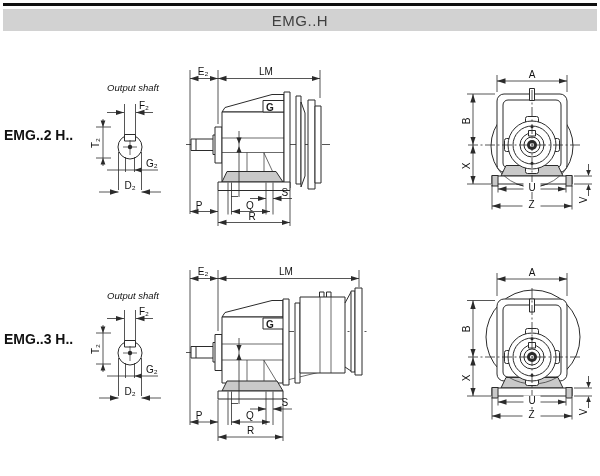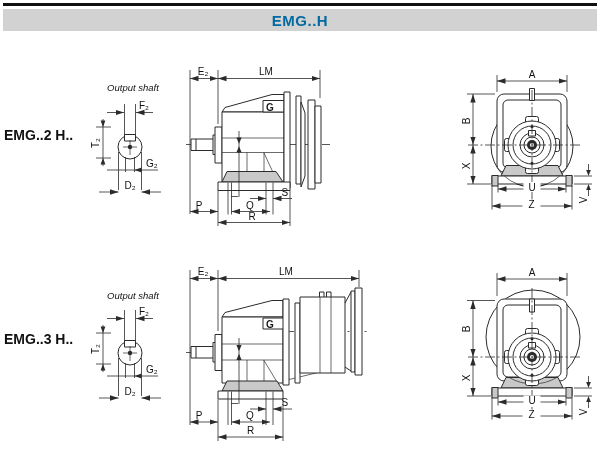--- a/index.html
+++ b/index.html
@@ -1,21 +1,21 @@
 <!DOCTYPE html>
 <html><head>
 <meta charset="utf-8">
 <style>
   html,body{margin:0;padding:0;background:#fff;}
   .page{position:relative;width:600px;height:476px;background:#fff;overflow:hidden;
         font-family:"Liberation Sans","DejaVu Sans",sans-serif;}
   .topline{position:absolute;left:3px;right:3px;top:3px;height:2.5px;background:#101010;}
   .titlebar{position:absolute;left:3px;right:3px;top:9px;height:22px;background:#d2d2d2;
             display:flex;align-items:center;justify-content:center;}
-  .titlebar span{font-size:15px;font-weight:bold;color:#0369a1;letter-spacing:.5px;}
+  .titlebar span{font-size:15px;font-weight:normal;color:#404040;letter-spacing:.5px;}
   svg{position:absolute;left:0;}
   #row1{top:40px;}
   #row2{top:250px;}
   .ol{fill:#fff;stroke:#2b2b2b;stroke-width:1;stroke-linejoin:round;}
   .ln{fill:none;stroke:#2b2b2b;stroke-width:1;}
   .thin{stroke-width:.7;}
   .dim{fill:none;stroke:#2b2b2b;stroke-width:.8;}
   .cl{fill:none;stroke:#2b2b2b;stroke-width:.8;stroke-dasharray:10 2.5 2 2.5;}
   .gray{fill:#c9c9c9;stroke:#2b2b2b;stroke-width:1;}
   .wfill{fill:#fff;}

